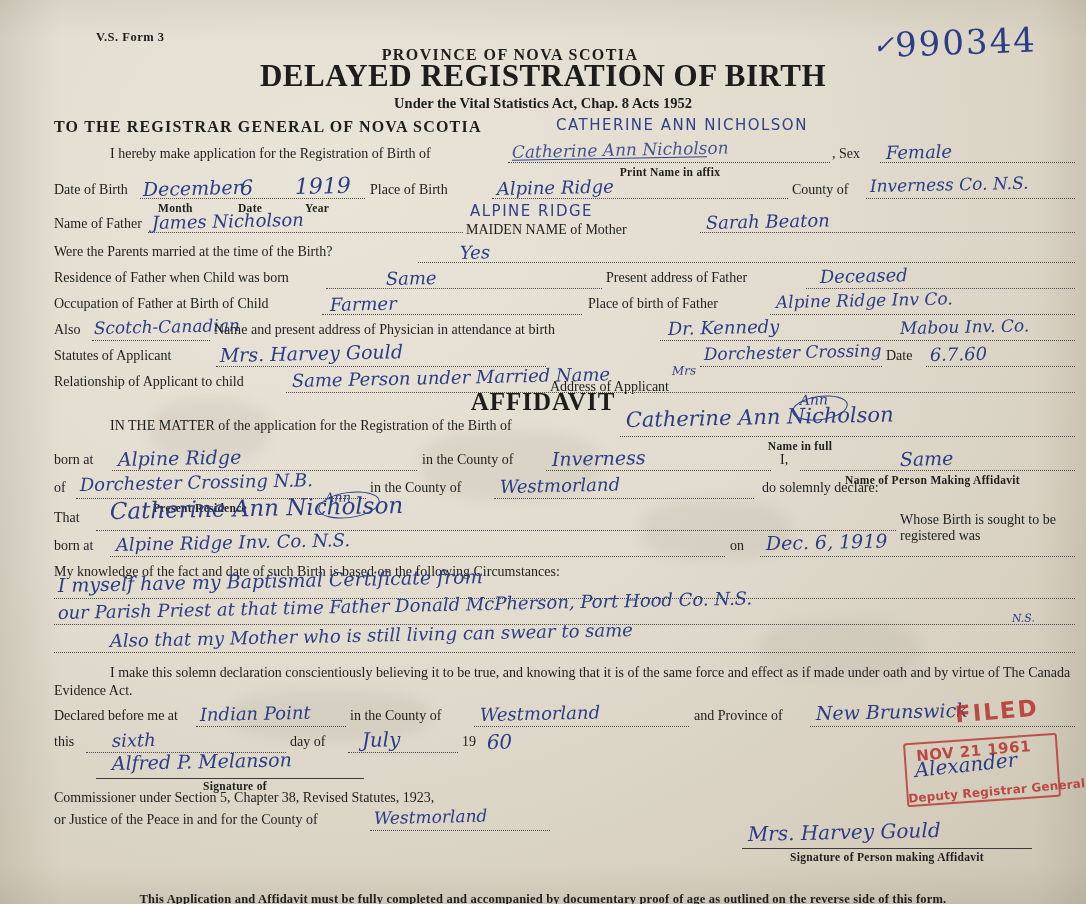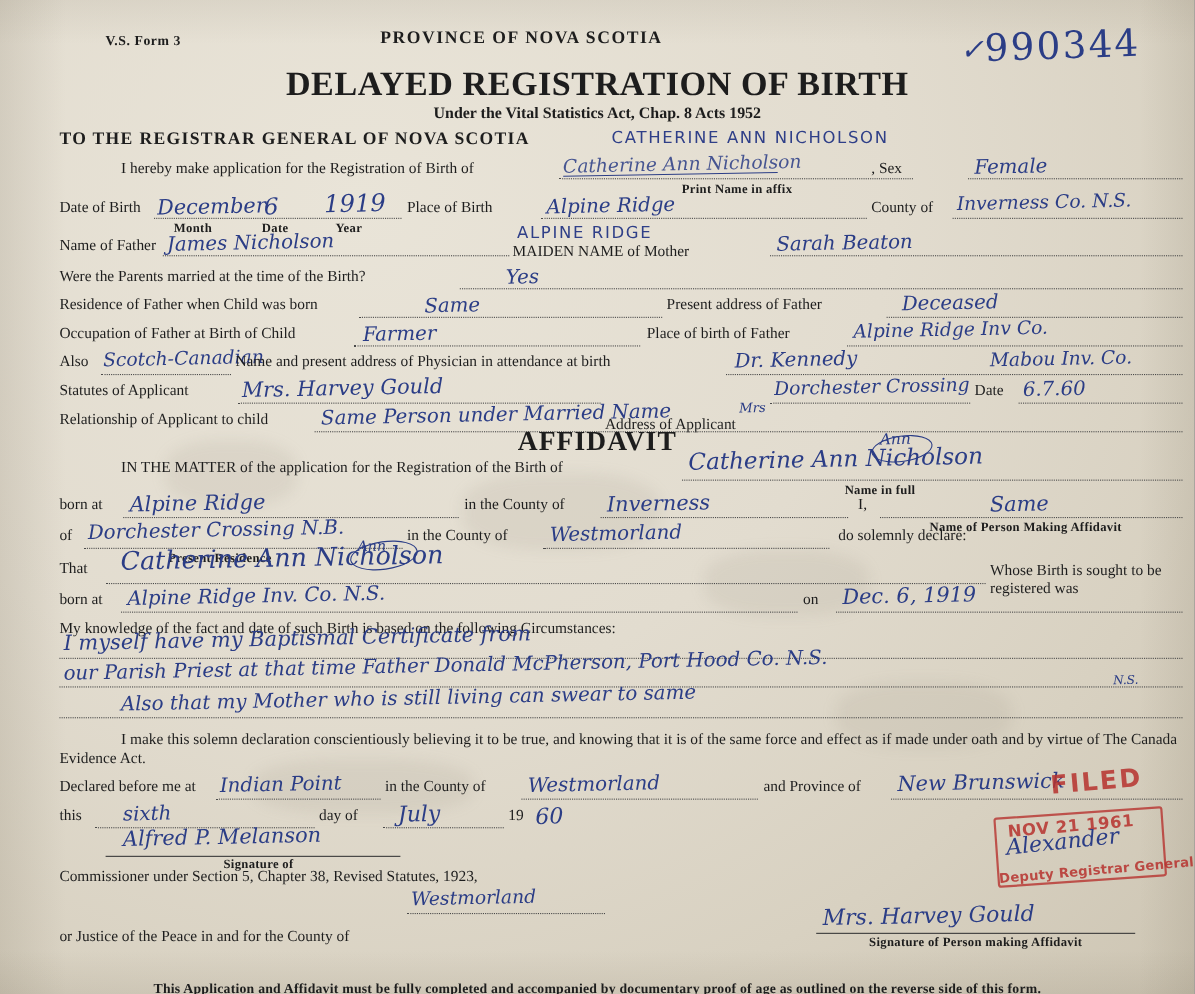--- a/index.html
+++ b/index.html
@@ -143,34 +143,34 @@
   <div class="blotch" style="left:420px;top:430px;width:180px;height:70px;"></div>
   <div class="blotch" style="left:640px;top:500px;width:150px;height:60px;"></div>
   <div class="blotch" style="left:230px;top:690px;width:200px;height:50px;"></div>
   <div class="blotch" style="left:760px;top:620px;width:160px;height:60px;"></div>
 
   <div class="abs pr" id="formno" style="left:52px;top:30px;margin-left:44px;">V.S. Form 3</div>
 
   <div class="abs" id="regnum" style="left:895px;top:22px;">990344</div>
   <div class="abs hw" style="left:873px;top:30px;font-size:26px;">✓</div>
 
-  <div class="abs pr center" id="province" style="left:0;top:26px;width:948px;">PROVINCE OF NOVA SCOTIA</div>
+  <div class="abs pr center" id="province" style="left:0;top:46px;width:948px;padding-left:36px;">PROVINCE OF NOVA SCOTIA</div>
   <div class="abs pr center" id="title" style="left:0;top:58px;width:1086px;">DELAYED REGISTRATION OF BIRTH</div>
   <div class="abs pr center" id="act" style="left:0;top:95px;width:1086px;">Under the Vital Statistics Act, Chap. 8 Acts 1952</div>
 
   <div class="abs pr bold caps" style="left:54px;top:118px;font-size:16px;">TO THE REGISTRAR GENERAL OF NOVA SCOTIA</div>
 
   <div class="abs printcaps" style="left:556px;top:116px;">CATHERINE  ANN  NICHOLSON</div>
 
   <div class="abs pr label" style="left:110px;top:146px;">I hereby make application for the Registration of Birth of</div>
   <div class="dots" style="left:508px;top:162px;width:322px;"></div>
   <div class="abs hw" style="left:512px;top:142px;font-size:17px;opacity:.85;">Catherine Ann Nicholson</div>
   <div class="strike" style="left:512px;top:158px;width:195px;"></div>
   <div class="abs pr small center" style="left:560px;top:166px;width:220px;">Print Name in affix</div>
-  <div class="abs pr label" style="left:792px;top:146px;">, Sex</div>
+  <div class="abs pr label" style="left:832px;top:146px;">, Sex</div>
   <div class="dots" style="left:880px;top:162px;width:195px;"></div>
   <div class="abs hw" style="left:886px;top:142px;font-size:18px;">Female</div>
 
   <div class="abs pr label" style="left:54px;top:182px;">Date of Birth</div>
   <div class="dots" style="left:140px;top:198px;width:225px;"></div>
   <div class="abs hw" style="left:143px;top:178px;font-size:19px;">December</div>
   <div class="abs hw" style="left:240px;top:176px;font-size:21px;">6</div>
   <div class="abs hw" style="left:295px;top:174px;font-size:22px;">1919</div>
   <div class="abs pr small" style="left:158px;top:202px;">Month</div>
   <div class="abs pr small" style="left:238px;top:202px;">Date</div>
@@ -304,21 +304,21 @@
   <div class="dots" style="left:348px;top:752px;width:110px;"></div>
   <div class="abs hw" style="left:362px;top:728px;font-size:20px;">July</div>
   <div class="abs pr label" style="left:462px;top:734px;">19</div>
   <div class="abs hw" style="left:487px;top:730px;font-size:20px;">60</div>
 
   <div class="solid" style="left:96px;top:778px;width:268px;"></div>
   <div class="abs hw" style="left:112px;top:752px;font-size:19px;">Alfred P. Melanson</div>
   <div class="abs pr small center" style="left:150px;top:780px;width:170px;">Signature of</div>
 
   <div class="abs pr label" style="left:54px;top:790px;">Commissioner under Section 5, Chapter 38, Revised Statutes, 1923,</div>
-  <div class="abs pr label" style="left:54px;top:812px;margin-top:32px;">or Justice of the Peace in and for the County of</div>
+  <div class="abs pr label" style="left:54px;top:812px;">or Justice of the Peace in and for the County of</div>
   <div class="dots" style="left:370px;top:830px;width:180px;"></div>
   <div class="abs hw" style="left:374px;top:808px;font-size:17px;">Westmorland</div>
 
   <div class="solid" style="left:742px;top:848px;width:290px;"></div>
   <div class="abs hw" style="left:748px;top:822px;font-size:20px;">Mrs. Harvey Gould</div>
   <div class="abs pr small center" style="left:742px;top:851px;width:290px;">Signature of Person making Affidavit</div>
 
   <div class="stampbox" style="left:955px;top:698px;font-size:23px;">FILED</div>
   <div class="stamp-border" style="left:905px;top:738px;width:150px;height:60px;"></div>
   <div class="stampbox" style="left:916px;top:742px;font-size:15px;letter-spacing:0.5px;">NOV 21 1961</div>

